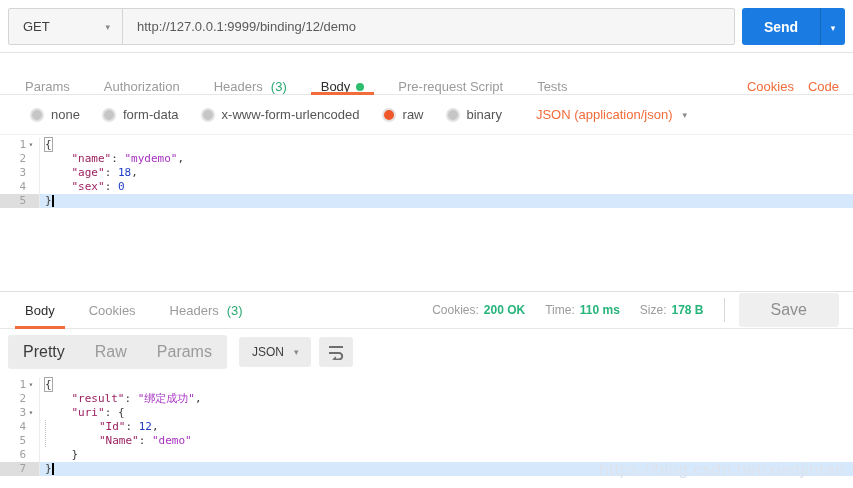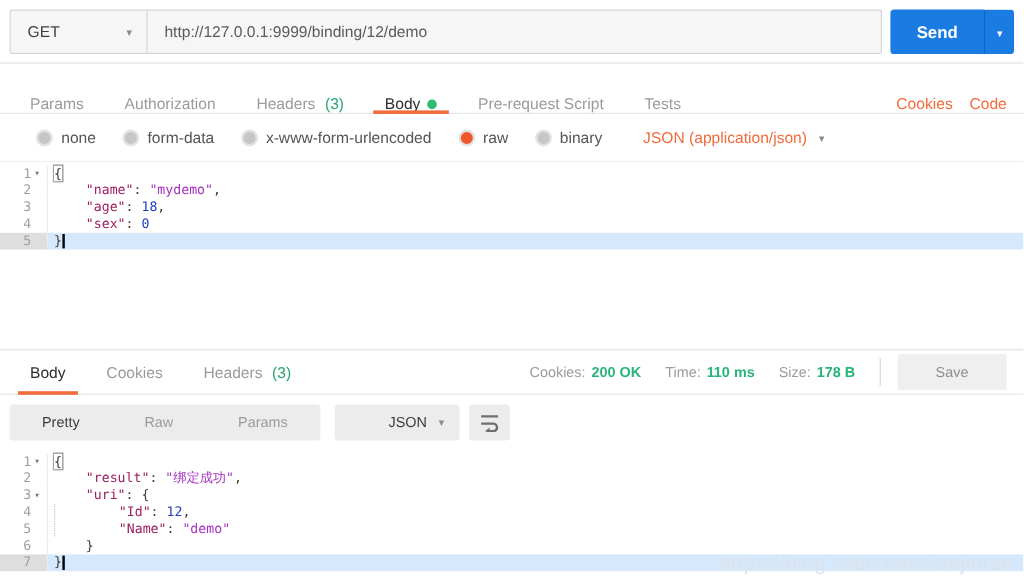--- a/index.html
+++ b/index.html
@@ -56,28 +56,28 @@
   .tk-brace.matched { box-shadow:0 0 0 1px #a8a8a8; }
   .tk-guide { border-left:1px dotted #c0c0c0; }
   .cursor { display:inline-block; width:2px; height:12px; background:#000; vertical-align:middle; }
   
   .resp-header { height:38px; display:flex; justify-content:space-between; align-items:stretch; border-top:1px solid #e0e0e0; border-bottom:1px solid #e6e6e6; padding:0 14px 0 15px; }
   .resp-meta { display:flex; align-items:center; }
   .meta-item { display:flex; align-items:center; gap:5px; margin-left:20px; white-space:nowrap; }
   .meta-label { font-size:12px; color:#9b9b9b; }
   .meta-value { font-size:12px; color:#26b47a; font-weight:bold; }
   .meta-divider { width:1px; height:24px; background:#d8d8d8; margin-left:20px; }
-  .save-btn { margin-left:14px; border:none; background:#efefef; color:#8f8f8f; font-size:12px; padding:8px 32px; border-radius:3px; cursor:pointer; font-family:"Liberation Sans", sans-serif; }
+  .save-btn { margin-left:14px; border:none; background:#efefef; color:#8f8f8f; font-size:16px; padding:8px 32px; border-radius:3px; cursor:pointer; font-family:"Liberation Sans", sans-serif; }
   
   .view-row { height:46px; display:flex; align-items:center; gap:8px; padding:0 8px; }
   .mode-group { display:flex; background:#ececec; border-radius:3px; overflow:hidden; }
-  .mode { padding:8px 27px; font-size:12px; color:#9b9b9b; cursor:pointer; }
+  .mode { padding:8px 15px; font-size:16px; color:#9b9b9b; cursor:pointer; }
   .mode.active { color:#3c3c3c; }
   .format-select { display:flex; align-items:center; gap:10px; background:#ececec; border-radius:3px; padding:8px 13px; cursor:pointer; margin-left:4px; }
-  .format-label { font-size:12px; color:#3c3c3c;margin-left:32px; }
+  .format-label { font-size:12px; color:#3c3c3c; }
   .wrap-btn { width:34px; height:30px; background:#ececec; border:none; border-radius:3px; display:flex; align-items:center; justify-content:center; cursor:pointer; }
   
   .watermark { position:absolute; right:8px; bottom:8px; font-size:17px; color:#dde3ed; letter-spacing:0.5px; pointer-events:none; }
 </style>
 </head>
 <body>
 
 <div class="app">
 
   <div class="url-row">

